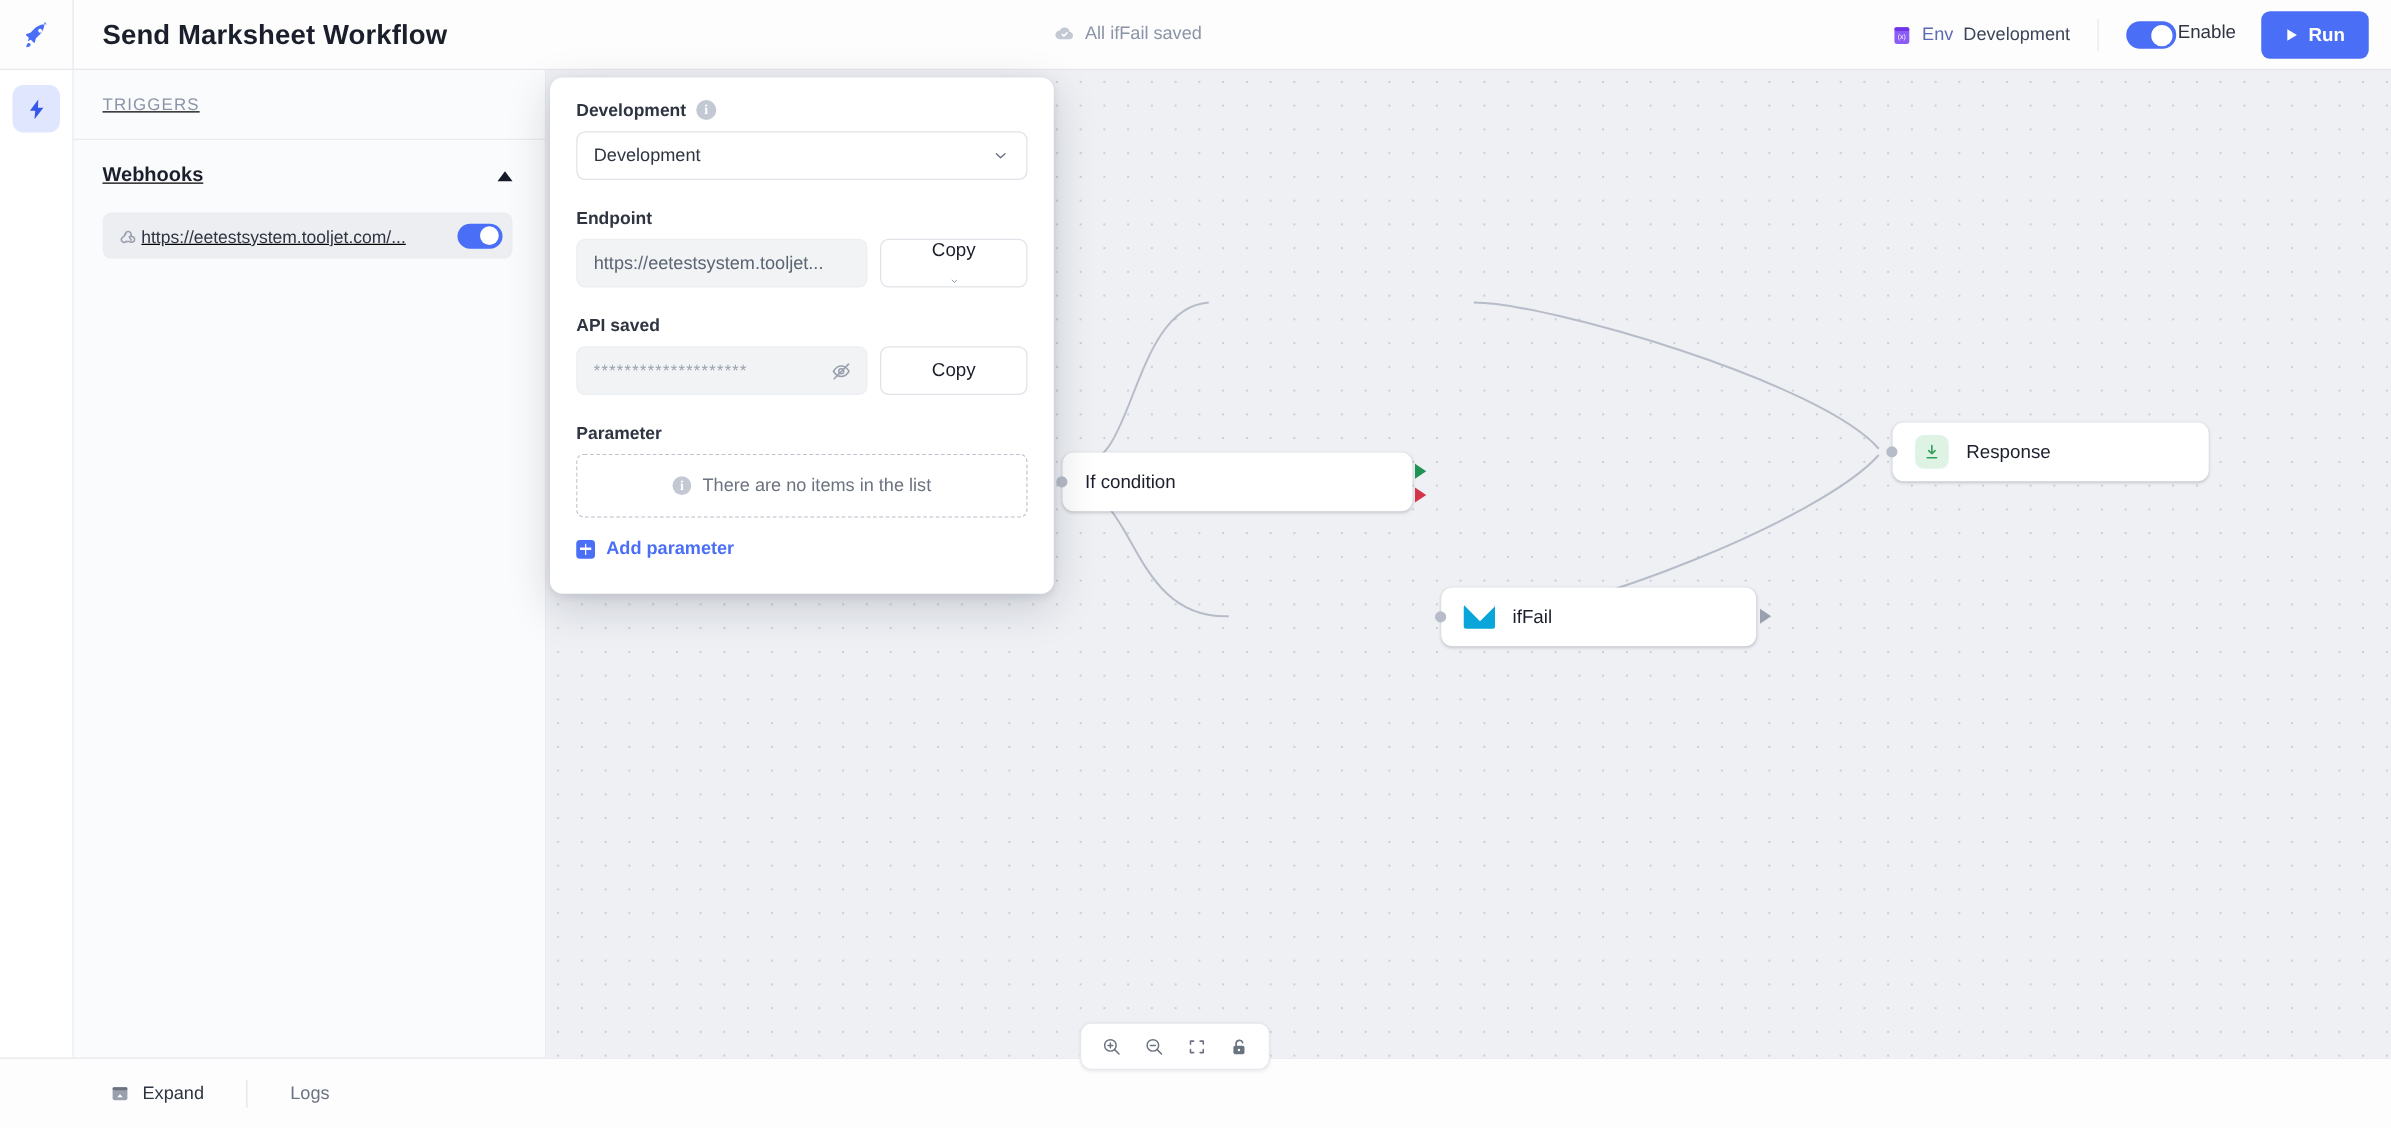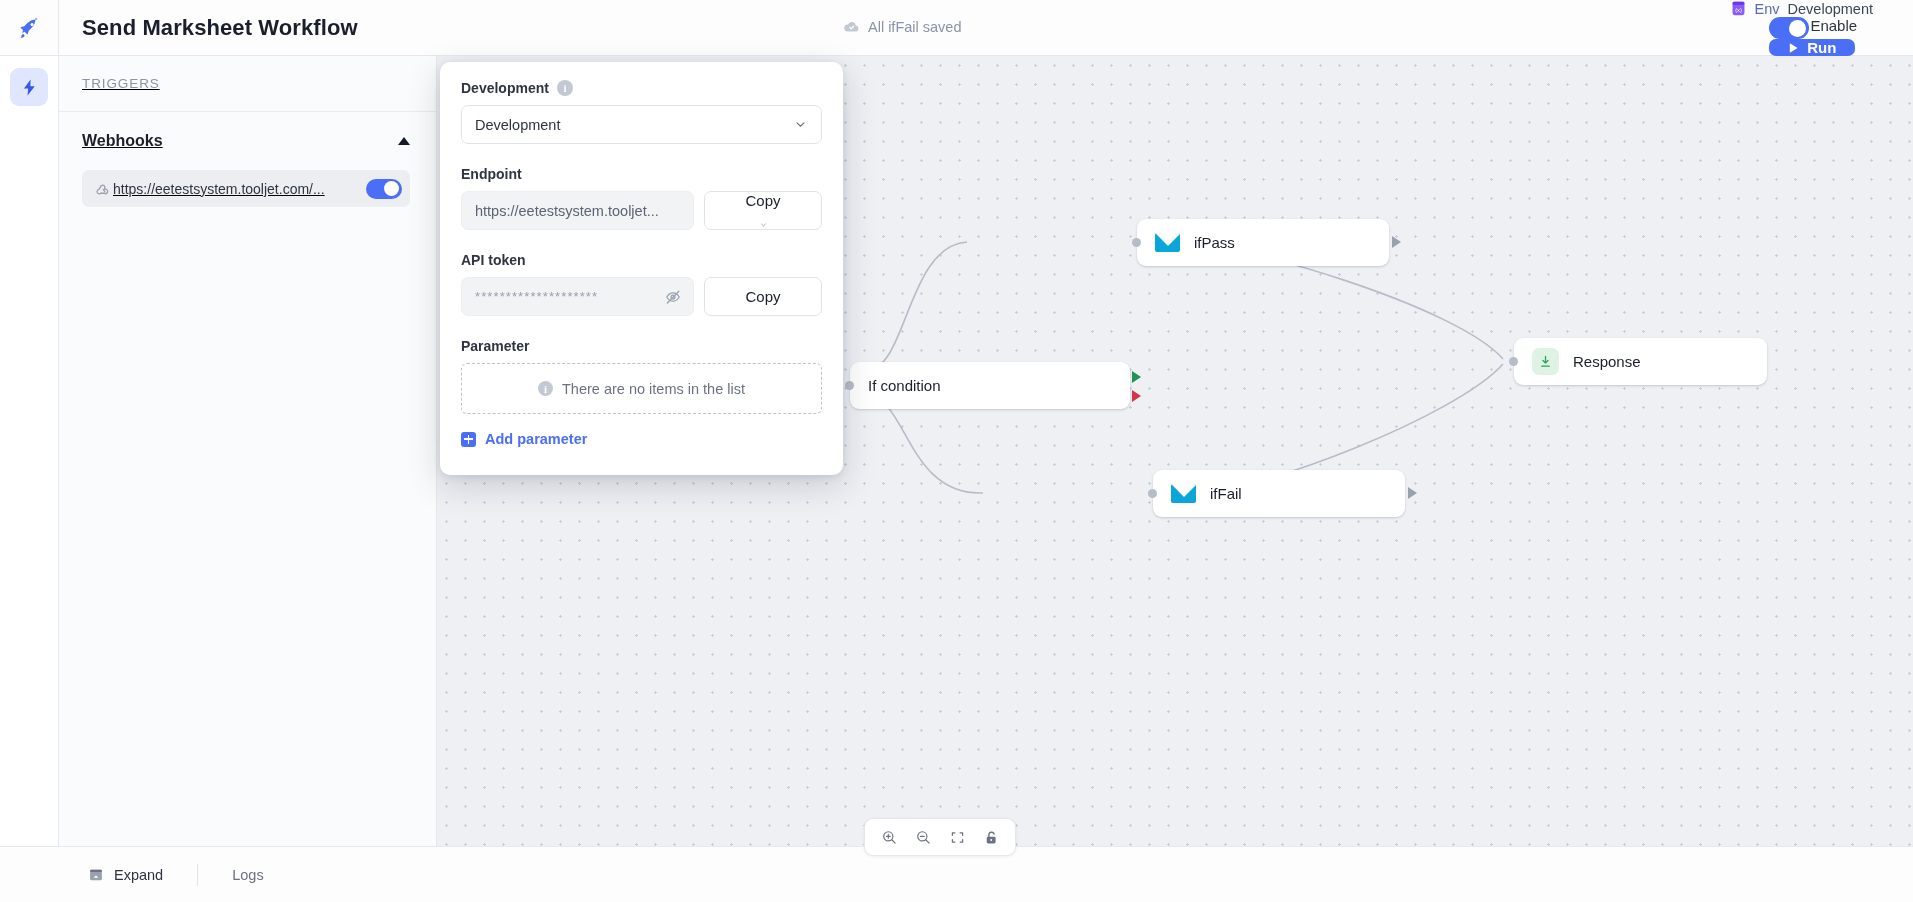--- a/index.html
+++ b/index.html
@@ -25,21 +25,21 @@
     margin-left: 23px; font-size: 22px; font-weight: 700; color: #1b1f2b;
     letter-spacing: .1px;
   }
   .saved-status {
     position: absolute; left: 843px; top: 18px;
     display: flex; align-items: center; gap: 8px;
     font-size: 14.5px; color: #8a94a6;
   }
   .topright {
     position: absolute; right: 18px; top: 0; height: 56px;
-    display: flex; align-items: center; gap: 0; flex-direction: column;
+    display: flex; align-items: center; gap: 0;
   }
   .env-block { display: flex; align-items: center; gap: 8px; padding-right: 22px; }
   .env-label { font-size: 14.5px; color: #5b6baf; font-weight: 400; }
   .env-value { font-size: 14.5px; color: #3d4658; }
   .vsep { width: 1px; height: 26px; background: #e6e8eb; }
   .enable-block { display: flex; gap: 1px; padding: 0 20px 0 22px; }
   .enable-label { font-size: 15px; color: #2e3440; }
   .run-btn {
     display: flex; align-items: center; gap: 8px;
     background: #4a6ef5; color: #fff; border: none; border-radius: 7px;
@@ -300,26 +300,20 @@
       <path d="M758 437 C 820 437, 1020 360, 1066 308" stroke="#b6bcc8" stroke-width="1.6" fill="none"></path>
     </svg>
 
     <div class="node" style="left:413px; top:306px; width:280px; height:47px;">
       <span>If condition</span>
       <span class="port" style="left:-5px; top:19px;"></span>
       <span class="tri-r tri-g" style="right:-11px; top:9px;"></span>
       <span class="tri-r tri-x" style="right:-11px; top:28px;"></span>
     </div>
 
-    <div class="node" style="left:700px; top:163px; width:252px; height:47px;">
-      <span class="mail-ico"></span>
-      <span>ifPass</span>
-      <span class="port" style="left:-5px; top:19px;"></span>
-      <span class="tri-r" style="right:-12px; top:17px;"></span>
-    </div>
 
     <div class="node" style="left:716px; top:414px; width:252px; height:47px;">
       <span class="mail-ico"></span>
       <span>ifFail</span>
       <span class="port" style="left:-5px; top:19px;"></span>
       <span class="tri-r" style="right:-12px; top:17px;"></span>
     </div>
 
     <div class="node" style="left:1077px; top:282px; width:253px; height:47px;">
       <span class="resp-ico">
@@ -383,21 +377,21 @@
         </div>
         <div class="copy-btn w">
           <span>Copy</span>
           <svg width="15" height="15" viewBox="0 0 20 20">
             <path d="M5.4 7.9L10 12.3l4.6-4.4" stroke="#6b7280" stroke-width="1.5" fill="none" stroke-linecap="round" stroke-linejoin="round"></path>
           </svg>
         </div>
       </div>
 
       <div class="field-label mt">
-        <span>API token</span>
+        <span>API saved</span>
       </div>
       <div class="row">
         <div class="ro-input">
           <span class="txt mask">********************</span>
           <svg width="18" height="18" viewBox="0 0 22 22">
             <path d="M3.4 11S6.4 5.9 11 5.9s7.6 5.1 7.6 5.1-3 5.1-7.6 5.1S3.4 11 3.4 11z" stroke="#9aa1ae" stroke-width="1.5" fill="none"></path>
             <circle cx="11" cy="11" r="2.4" stroke="#9aa1ae" stroke-width="1.5" fill="none"></circle>
             <path d="M4.1 18.3L18.1 4" stroke="#9aa1ae" stroke-width="1.6" stroke-linecap="round"></path>
           </svg>
         </div>

